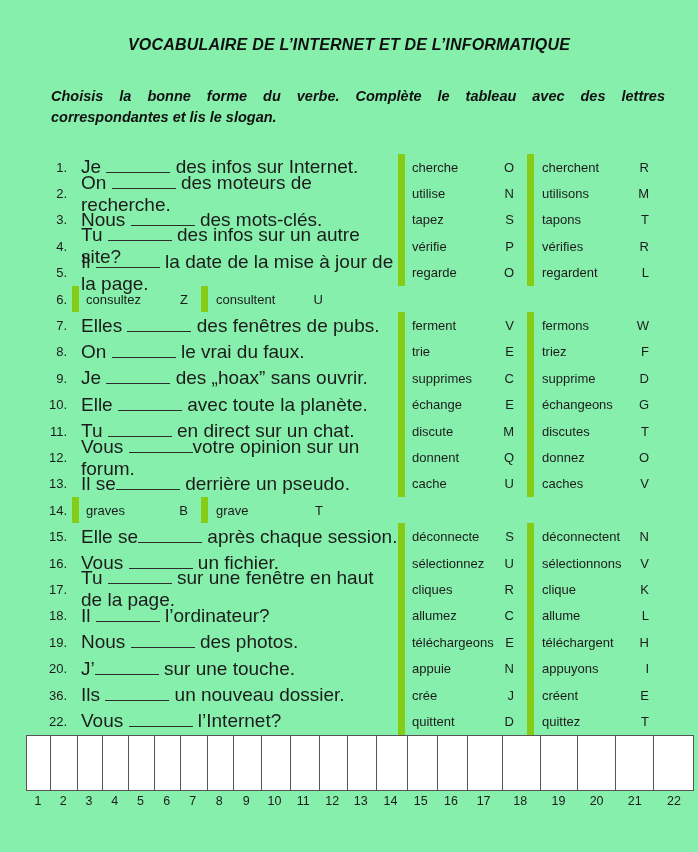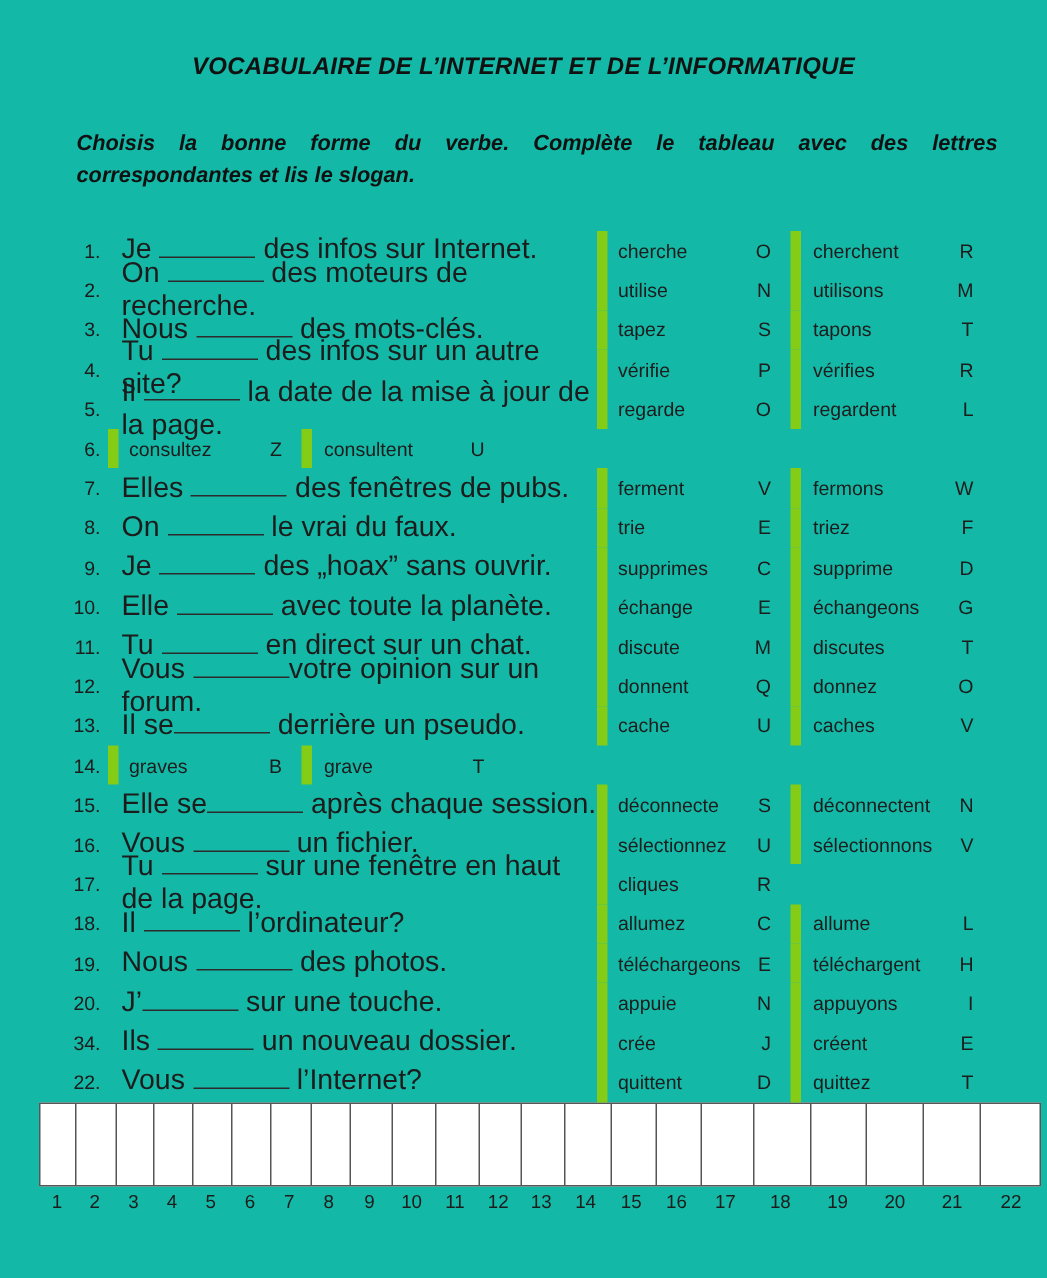--- a/index.html
+++ b/index.html
@@ -1,20 +1,20 @@
 <!DOCTYPE html>
 <html><head>
 <meta charset="utf-8">
 <style>
   html, body { margin: 0; padding: 0; background: #ffffff; }
   .page {
     position: relative;
     width: 698px;
     height: 852px;
-    background: #14b8a6;
+    background: #86efac;
     font-family: "Liberation Sans", sans-serif;
     color: #1c1c1c;
     overflow: hidden;
     box-sizing: border-box;
   }
   .title {
     margin-top: 36px;
     text-align: center;
     font-size: 16px;
     font-weight: bold;
@@ -288,20 +288,24 @@
     </span>
   </div>
 
   <div class="row">
     <span class="num">17.</span>
     <span class="sentence"><span>Tu </span><span class="blank"></span><span> sur une fenêtre en haut de la page.</span></span>
     <span class="v1">
       <span class="verb">cliques</span>
       <span class="letter">R</span>
     </span>
+    <span class="v2">
+      <span class="verb">clique</span>
+      <span class="letter">K</span>
+    </span>
   </div>
 
   <div class="row">
     <span class="num">18.</span>
     <span class="sentence"><span>Il </span><span class="blank"></span><span> l’ordinateur?</span></span>
     <span class="v1">
       <span class="verb">allumez</span>
       <span class="letter">C</span>
     </span>
     <span class="v2">
@@ -330,21 +334,21 @@
       <span class="verb">appuie</span>
       <span class="letter">N</span>
     </span>
     <span class="v2">
       <span class="verb">appuyons</span>
       <span class="letter">I</span>
     </span>
   </div>
 
   <div class="row">
-    <span class="num">34.</span>
+    <span class="num">36.</span>
     <span class="sentence"><span>Ils </span><span class="blank"></span><span> un nouveau dossier.</span></span>
     <span class="v1">
       <span class="verb">crée</span>
       <span class="letter">J</span>
     </span>
     <span class="v2">
       <span class="verb">créent</span>
       <span class="letter">E</span>
     </span>
   </div>

